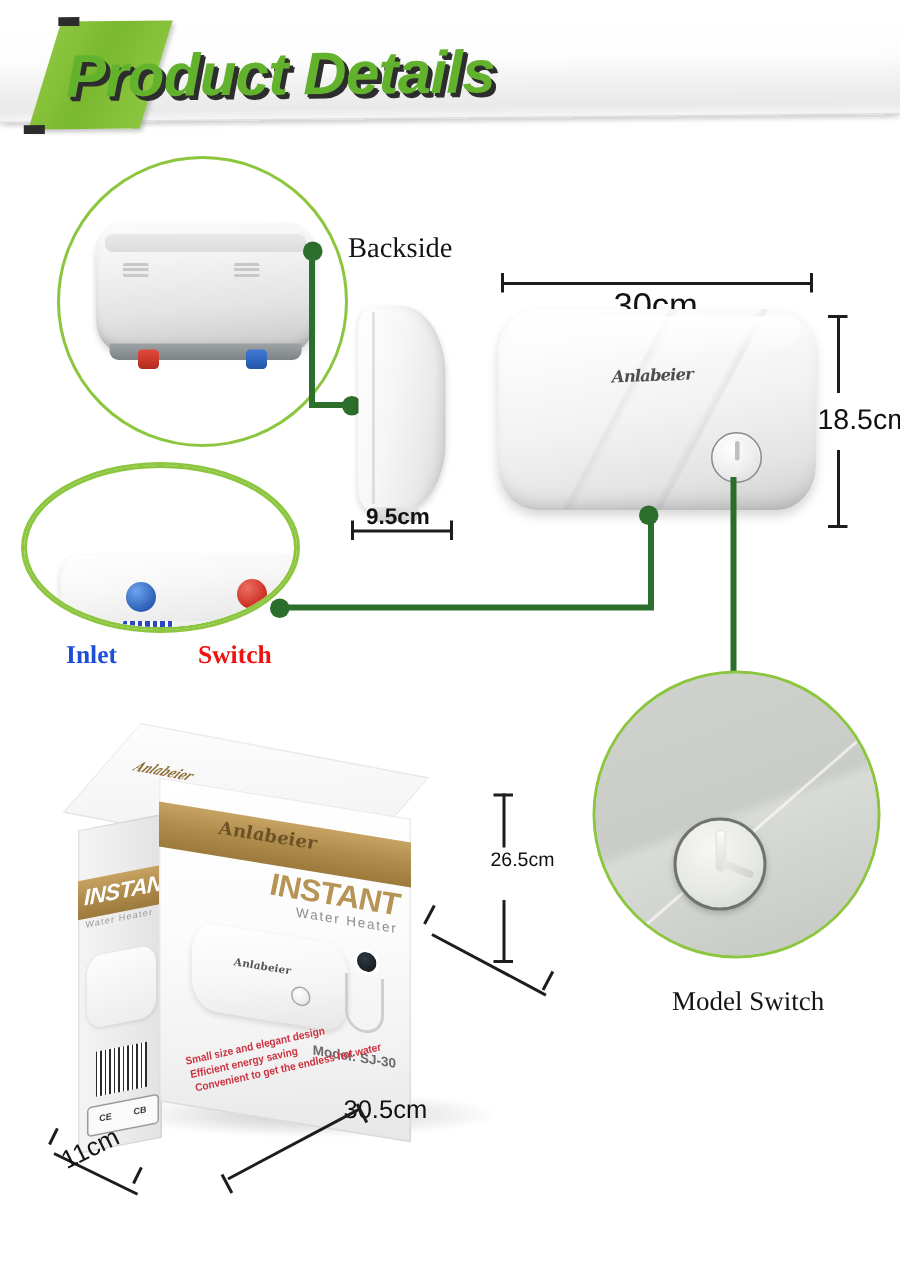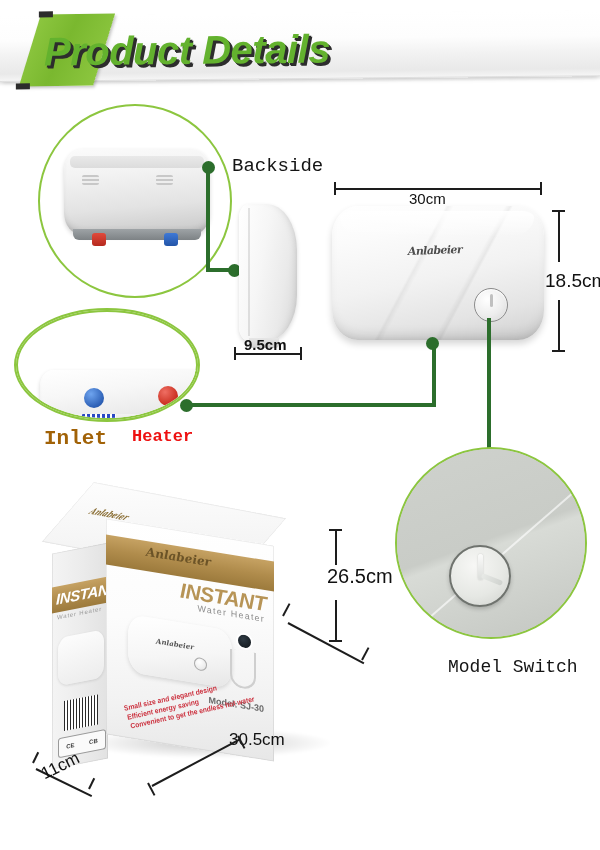--- a/index.html
+++ b/index.html
@@ -92,33 +92,33 @@
     position: absolute;
     width: 13px; height: 13px;
     border-radius: 50%;
     background: #2c6e2c;
   }
 
   
   .lbl {
     position: absolute;
     white-space: nowrap;
-    font-family: Liberation Mono, monospace;
+    font-family: Liberation Serif, serif;
   }
   .lbl-backside { left: 232px; top: 155px; font-size: 19px; color: #141414; }
   .lbl-knob     { left: 448px; top: 657px; font-size: 18px; color: #141414; }
-  .lbl-inlet    { left: 44px;  top: 427px; font-size: 21px; font-weight: bold; color: #a16207; }
+  .lbl-inlet    { left: 44px;  top: 427px; font-size: 17px; font-weight: bold; color: #1d4ed8; }
   .lbl-outlet   { left: 132px; top: 427px; font-size: 17px; font-weight: bold; color: #ee1111; }
 
   
   .dim { position: absolute; font-size: 17px; color: #111; white-space: nowrap; }
-  .dim-30   { left: 409px; top: 190px; font-size: 15px; }
+  .dim-30   { left: 409px; top: 190px; font-size: 23px; }
   .dim-185  { left: 545px; top: 270px; font-size: 19px; }
   .dim-95   { left: 239px; top: 348px; font-size: 15px; }
-  .dim-265  { left: 327px; top: 565px; font-size: 20px; }
+  .dim-265  { left: 327px; top: 565px; font-size: 13px; }
   .dim-305  { left: 229px; top: 730px; font-size: 17px; }
   .dim-11   { left: 38px;  top: 766px; font-size: 17px; transform: rotate(-26deg); transform-origin: left top; }
 
   
   .rule-h { position: absolute; height: 2px; background: #1d1d1d; }
   .rule-v { position: absolute; width: 2px; background: #1d1d1d; }
   .cap-v  { position: absolute; width: 2px; height: 13px; background: #1d1d1d; }
   .cap-h  { position: absolute; height: 2px; width: 13px; background: #1d1d1d; }
   .rule-d { position: absolute; height: 2px; background: #1d1d1d; transform-origin: left center; }
 
@@ -467,21 +467,21 @@
     <div class="ledge"></div>
     <div class="fitting blue" style="left:44px; top:18px;"></div>
     <div class="fitting red" style="left:118px; top:16px;"></div>
     <div class="bartext blue" style="left:42px; top:44px; width:34px;"></div>
     <div class="bartext red" style="left:104px; top:44px; width:34px;"></div>
   </div>
 </div>
 <div class="callout" style="left:14px; top:308px; width:186px; height:114px; background:transparent; pointer-events:none;"></div>
 
 <div class="lbl lbl-inlet">Inlet</div>
-<div class="lbl lbl-outlet">Heater</div>
+<div class="lbl lbl-outlet">Switch</div>
 
 <div class="dot" style="left:180px; top:399px;"></div>
 <div class="conn" style="left:186px; top:403px; width:250px; height:4px;"></div>
 <div class="conn" style="left:432px; top:343px; width:4px;  height:62px;"></div>
 <div class="dot" style="left:426px; top:337px;"></div>
 
 <div class="conn" style="left:487px; top:318px; width:4px; height:168px;"></div>
 <div class="dot" style="left:482px; top:480px;"></div>
 
 <div class="callout gray" style="left:395px; top:447px; width:192px; height:192px;">

